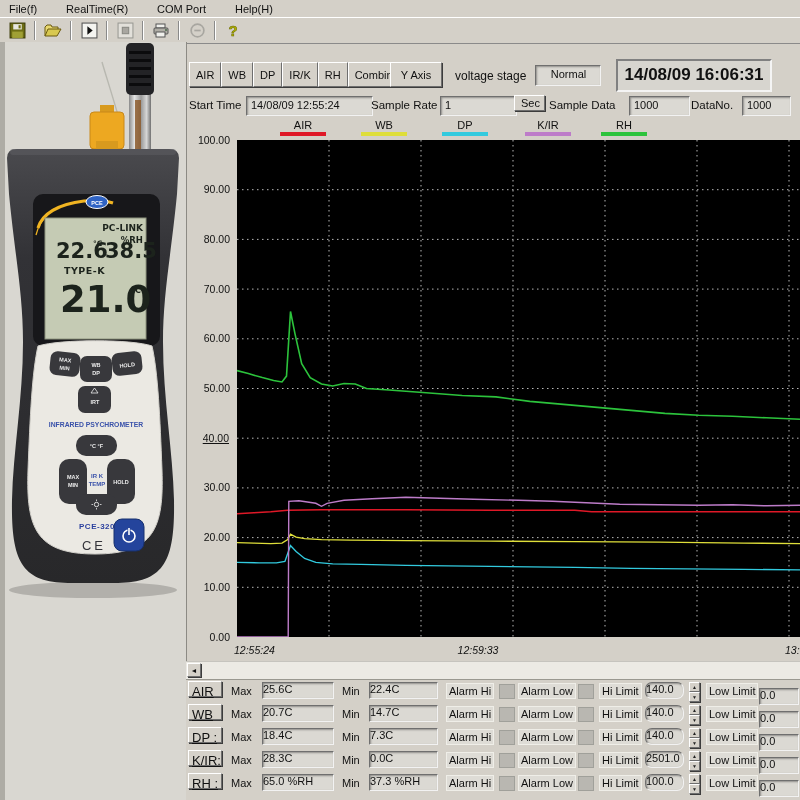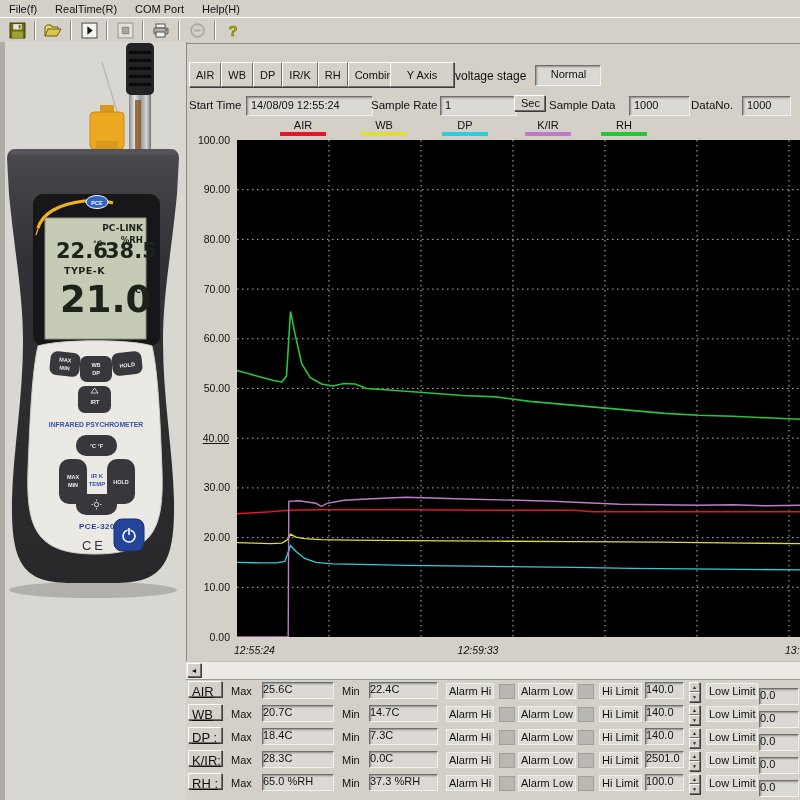--- a/index.html
+++ b/index.html
@@ -1,21 +1,21 @@
 <!DOCTYPE html>
 <html><head>
 <meta charset="utf-8">
 <style>
   html,body{margin:0;padding:0;}
   body{font-family:"Liberation Sans", sans-serif;}
   #app{position:relative;width:800px;height:800px;background:#d4d0c8;overflow:hidden;
        font-size:11px;color:#111;}
   
   .menubar{position:absolute;left:0;top:0;width:800px;height:17px;display:flex;align-items:center;
-           background:#d4d0c8;border-bottom:1px solid #bdb9b1;}
+           background:#d4d0c8;border-bottom:1px solid #bdb9b1;gap:11px;}
   .menu-item{padding:1px 9px;cursor:default;}
   
   .toolbar{position:absolute;left:0;top:17px;width:800px;height:25px;display:flex;align-items:center;
            background:#d4d0c8;border-top:1px solid #fff;border-bottom:1px solid #8a8a8a;}
   .tbtn{width:24px;height:21px;margin-left:5px;display:flex;align-items:center;justify-content:center;
         background:#d4d0c8;}
   .tsep{width:1px;height:19px;margin-left:5px;background:#8a8a8a;border-right:1px solid #fff;}
   
   .device-panel{position:absolute;left:0;top:42px;width:186px;height:758px;background:#d9d7d1;
                 border-right:1px solid #8c8a84;}
@@ -25,21 +25,21 @@
   .raised{background:#d5d1c9;border:1px solid;border-color:#ffffff #6e6e6e #6e6e6e #ffffff;
           box-shadow:1px 1px 0 #3c3c3c;font-size:11px;font-family:"Liberation Sans",sans-serif;
           color:#111;cursor:default;}
   .sunken{background:#dbd9d3;border:1px solid;border-color:#6f6f6f #f2f2f2 #f2f2f2 #6f6f6f;
           box-shadow:inset 1px 1px 2px rgba(0,0,0,.35);}
   .lbl{position:absolute;white-space:nowrap;}
   .field{position:absolute;padding:2px 3px 0 4px;white-space:nowrap;overflow:hidden;}
   
   .chan-row{position:absolute;left:189px;top:62px;display:flex;}
   .chan-btn{height:25px;padding:0 6px;min-width:17px;}
-  .yaxis-btn{position:absolute;left:390px;top:62px;width:64px;height:25px;}
+  .yaxis-btn{position:absolute;left:390px;top:62px;width:52px;height:25px;}
   .clockbox{position:absolute;left:616px;top:59px;width:152px;height:29px;
             border:2px solid;border-color:#808080 #f4f4f4 #f4f4f4 #808080;background:#d7d5cf;
             font-size:17px;font-weight:bold;text-align:center;line-height:27px;white-space:nowrap;}
   
   .legend-item{position:absolute;top:119px;width:46px;text-align:center;}
   .legend-item .bar{height:4px;margin-top:1px;}
   
   #plot-wrap{position:absolute;left:237px;top:140px;width:563px;height:497px;background:#000;}
   .ytick{position:absolute;width:46px;text-align:right;font-size:10.5px;}
   .xtick{position:absolute;top:644px;font-size:10.5px;white-space:nowrap;font-style:italic;}
@@ -64,21 +64,21 @@
   .c-lab{left:2px;width:34px;}
   .c-max{left:45px;}
   .c-maxf{left:76px;width:70px;}
   .c-min{left:156px;}
   .c-minf{left:183px;width:67px;}
   .c-ahi{left:260px;}
   .c-ind1{left:313px;}
   .c-alo{left:332px;}
   .c-ind2{left:392px;}
   .c-hil{left:413px;}
-  .c-spinf{left:459px;width:37px;}
+  .c-spinf{left:459px;width:37px;border-radius:7px;}
   .c-spin{left:503px;}
   .c-lol{left:520px;}
   .c-lowf{left:573px;width:38px;margin-top:6px;}
 </style>
 </head>
 <body>
 
 <div id="app">
 
   <div class="menubar">
@@ -249,20 +249,21 @@
     <button class="raised chan-btn">AIR</button>
     <button class="raised chan-btn">WB</button>
     <button class="raised chan-btn">DP</button>
     <button class="raised chan-btn">IR/K</button>
     <button class="raised chan-btn">RH</button>
     <button class="raised chan-btn">Combine</button>
   </div>
   <button class="raised yaxis-btn">Y Axis</button>
   <span class="lbl" style="left:455px;top:69px;font-size:12px;">voltage stage</span>
   <span class="field sunken" style="left:535px;top:65px;width:57px;height:17px;text-align:center;">Normal</span>
+  <div class="clockbox">14/08/09 16:06:31</div>
 
   <span class="lbl" style="left:189px;top:99px;font-size:11.5px;">Start Time</span>
   <span class="field sunken" style="left:246px;top:96px;width:118px;height:16px;">14/08/09 12:55:24</span>
   <span class="lbl" style="left:371px;top:99px;font-size:11.5px;">Sample Rate</span>
   <span class="field sunken" style="left:440px;top:96px;width:68px;height:16px;">1</span>
   <button class="raised" style="position:absolute;left:514px;top:95px;width:31px;height:16px;">Sec</button>
   <span class="lbl" style="left:549px;top:99px;font-size:11.5px;text-align:right;">Sample Data</span>
   <span class="field sunken" style="left:629px;top:96px;width:52px;height:16px;">1000</span>
   <span class="lbl" style="left:691px;top:99px;font-size:11.5px;">DataNo.</span>
   <span class="field sunken" style="left:742px;top:96px;width:40px;height:16px;">1000</span>

